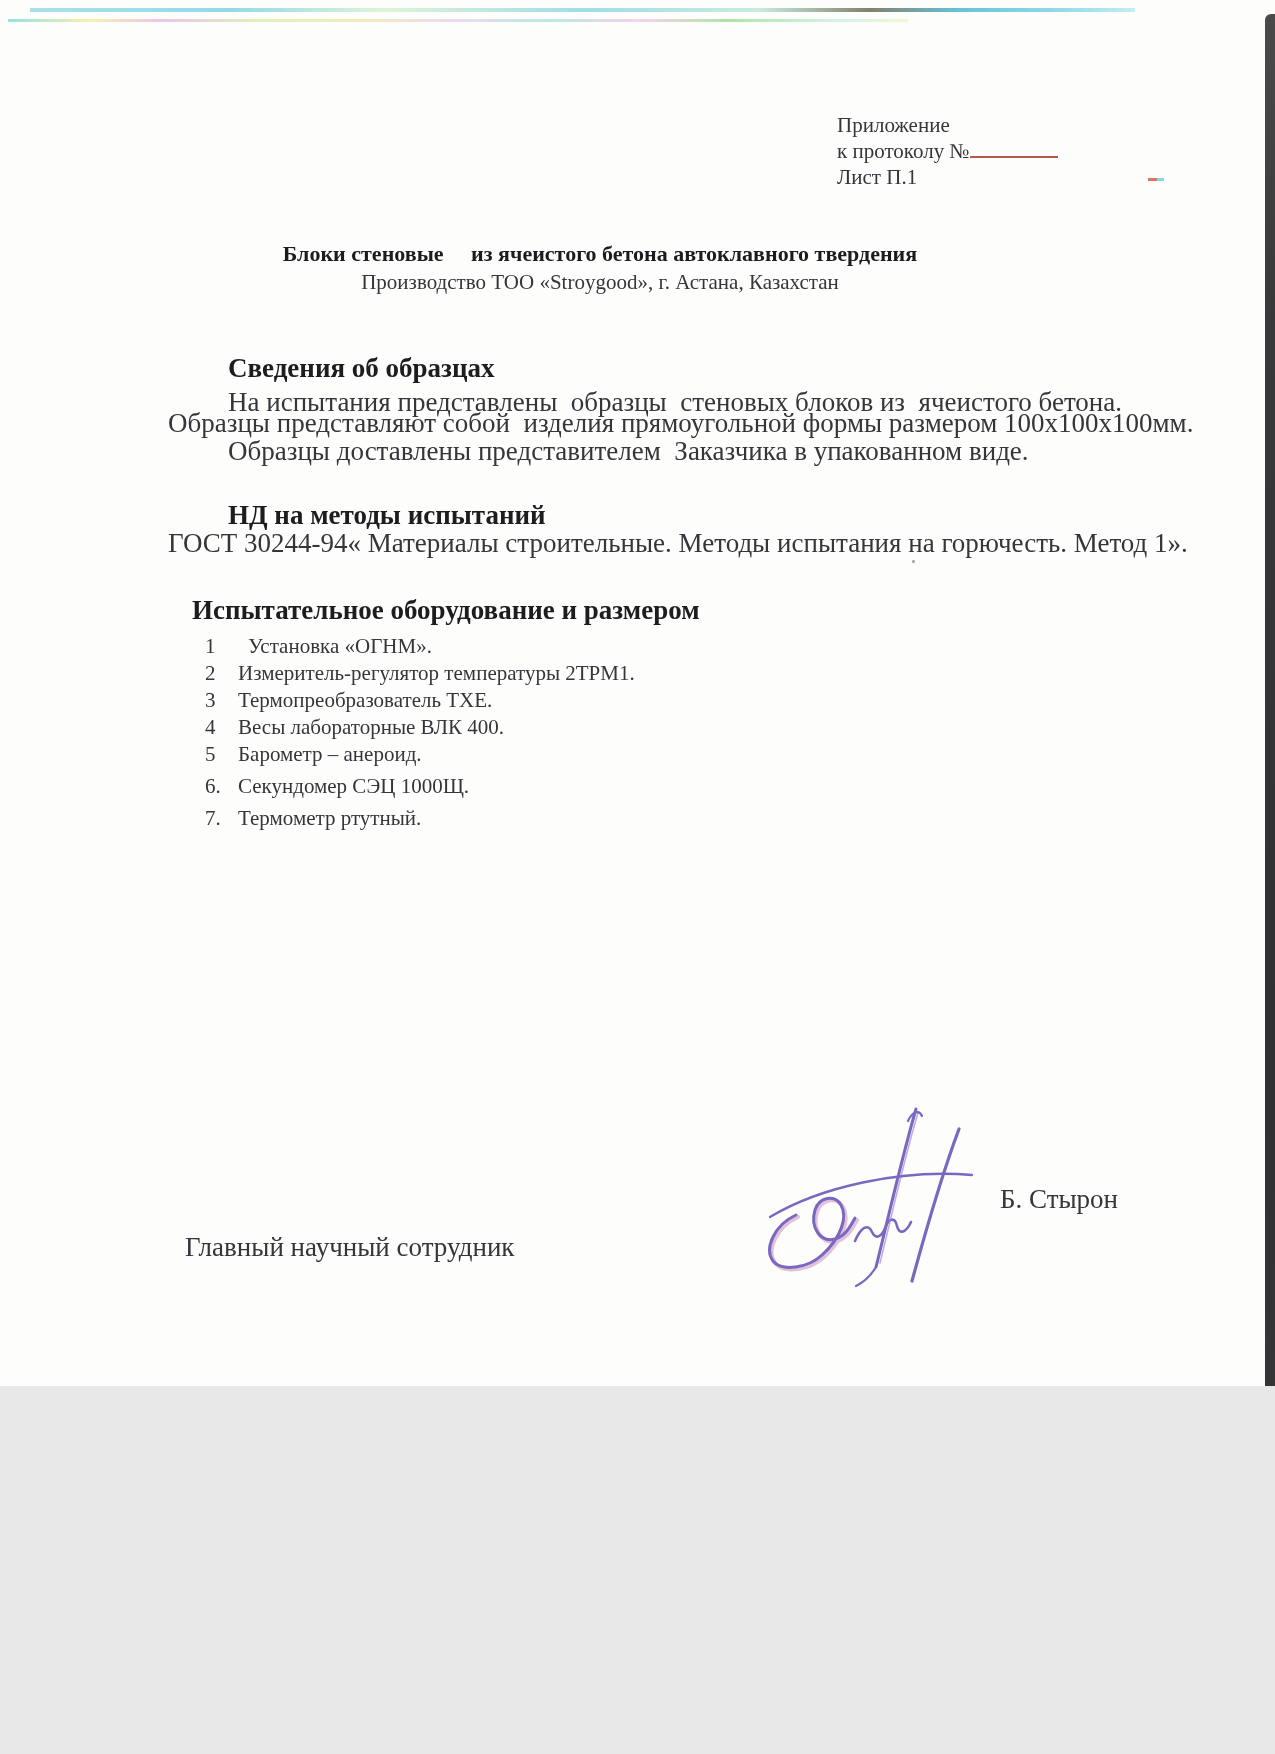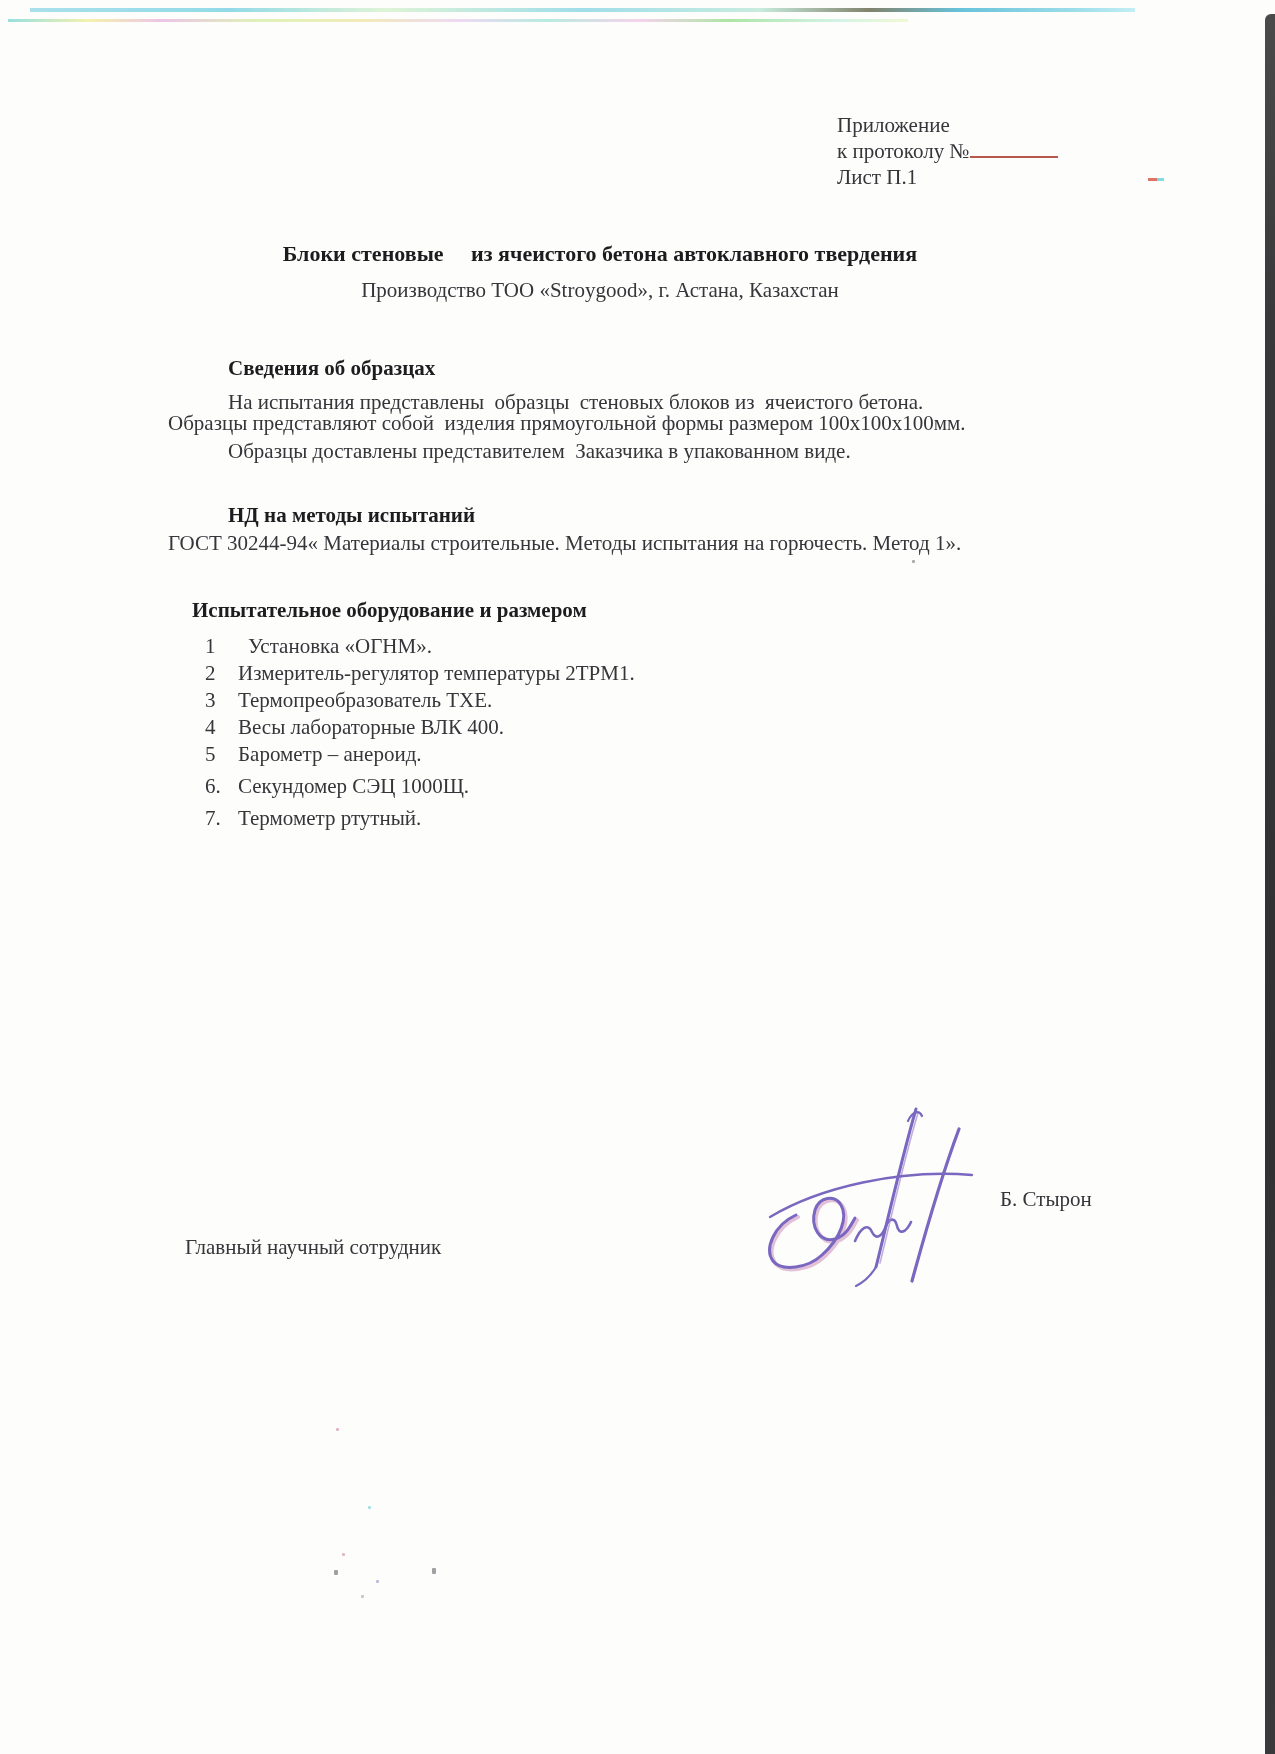--- a/index.html
+++ b/index.html
@@ -1,44 +1,44 @@
 <!DOCTYPE html>
 <html><head>
 <meta charset="utf-8">
 <style>
   html,body{margin:0;padding:0;background:#e8e8e8;}
   .page{
     position:relative;
-    width:1275px;height:1754px;
+    width:1275px;height:1386px;
     background:#fefefdf5;
     background-color:#fdfdfc;
     overflow:hidden;
     font-family:"Liberation Serif","DejaVu Serif",serif;
     color:#35353a;
   }
-  .txt{position:absolute;white-space:pre-wrap;font-size:21px;line-height:26px;}
+  .txt{position:absolute;white-space:pre-wrap;font-size:27px;line-height:26px;}
   .bold{font-weight:bold;color:#1d1d20;}
   
   .stripe1{position:absolute;top:8px;left:30px;width:1105px;height:4px;opacity:.85;
     background:linear-gradient(90deg,#9adbe8 0%,#7fd4e4 18%,#d9f2cf 32%,#8fd8e6 50%,#bfe9d8 66%,#6b6d52 76%,#4db7d4 84%,#8edae8 95%,#b9ecf2 100%);}
   .stripe2{position:absolute;top:19px;left:8px;width:900px;height:3px;opacity:.8;
     background:linear-gradient(90deg,#7fd8d8 0%,#f3ef9a 9%,#eab6e0 17%,#d6f0a8 28%,#f0e6a8 39%,#ead0f0 50%,#a8e6d8 60%,#f4c9e8 70%,#9adf90 80%,#c8f0e0 92%,#eef7c9 100%);}
   .edge-bar{position:absolute;top:14px;right:0;width:10px;height:1740px;
     background:linear-gradient(180deg,#4a4a4a 0%,#38383a 18%,#303032 60%,#3a3a3c 100%);
     border-top-left-radius:6px;}
   .dash-artifact{position:absolute;left:1148px;top:178px;width:16px;height:3px;
     background:linear-gradient(90deg,#d95c49 55%,#6ad4e0 55%);opacity:.85;}
   .speck{position:absolute;width:3px;height:3px;border-radius:1px;opacity:.55;}
   
   .hdr{position:absolute;left:837px;top:112px;font-size:21px;line-height:26px;}
   .blank-line{display:inline-block;width:88px;height:15px;border-bottom:2px solid #b3584a;margin-left:1px;}
   
   .title-wrap{position:absolute;left:165px;top:240px;width:870px;text-align:center;}
   .title-1{font-size:22px;font-weight:bold;color:#1c1c1f;white-space:pre-wrap;line-height:27px;}
-  .title-2{font-size:21px;white-space:pre-wrap;line-height:26px;margin-top:10px;}
+  .title-2{font-size:21px;white-space:pre-wrap;line-height:26px;margin-top:2px;}
   
   .equip{position:absolute;left:205px;top:633px;font-size:21px;}
   .equip-item{display:flex;height:27px;line-height:27px;}
   .equip-item .num{width:33px;flex:0 0 33px;}
   .equip-item.sp{margin-top:5px;}
   .equip-item.first .label{padding-left:10px;}
   
   .sig-svg{position:absolute;left:758px;top:1105px;}
 </style>
 </head>

